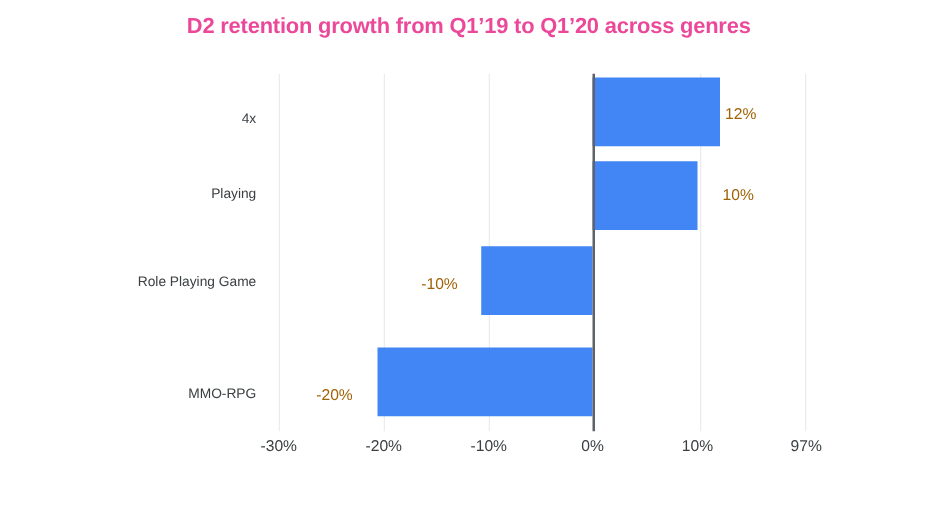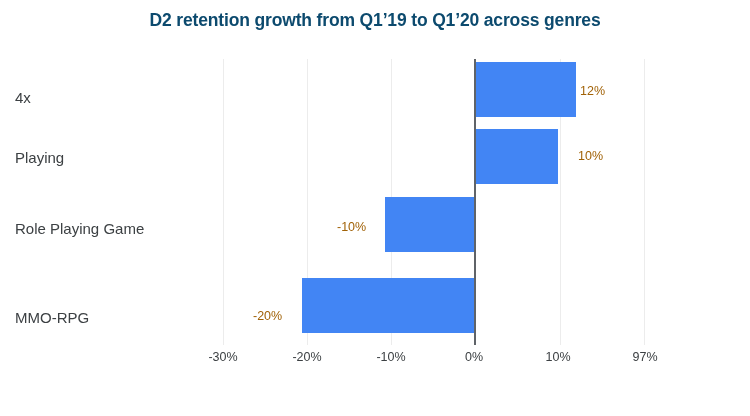--- a/index.html
+++ b/index.html
@@ -21,21 +21,21 @@
 
   
   #chart-title {
     position: absolute;
     top: 10px;
     left: 0;
     width: 750px;
     text-align: center;
     font-size: 17.5px;
     font-weight: bold;
-    color: #0c4a6e;
+    color: #ec4899;
     letter-spacing: -0.15px;
   }
 
   
   
   #plot-area {
     position: absolute;
     left: 223px;
     top: 59px;
     width: 422px;
@@ -63,21 +63,22 @@
     position: absolute;
     background: #4285f4;
     height: 55px;
   }
 
   
   .cat-label {
     position: absolute;
     right: 0;
     width: 190px;
-    font-size: 15px;
+    text-align: right;
+    font-size: 11px;
     color: #3c4043;
     white-space: nowrap;
   }
 
   #cat-labels {
     position: absolute;
     left: 0;
     top: 0;
     width: 205px;
     height: 416px;

